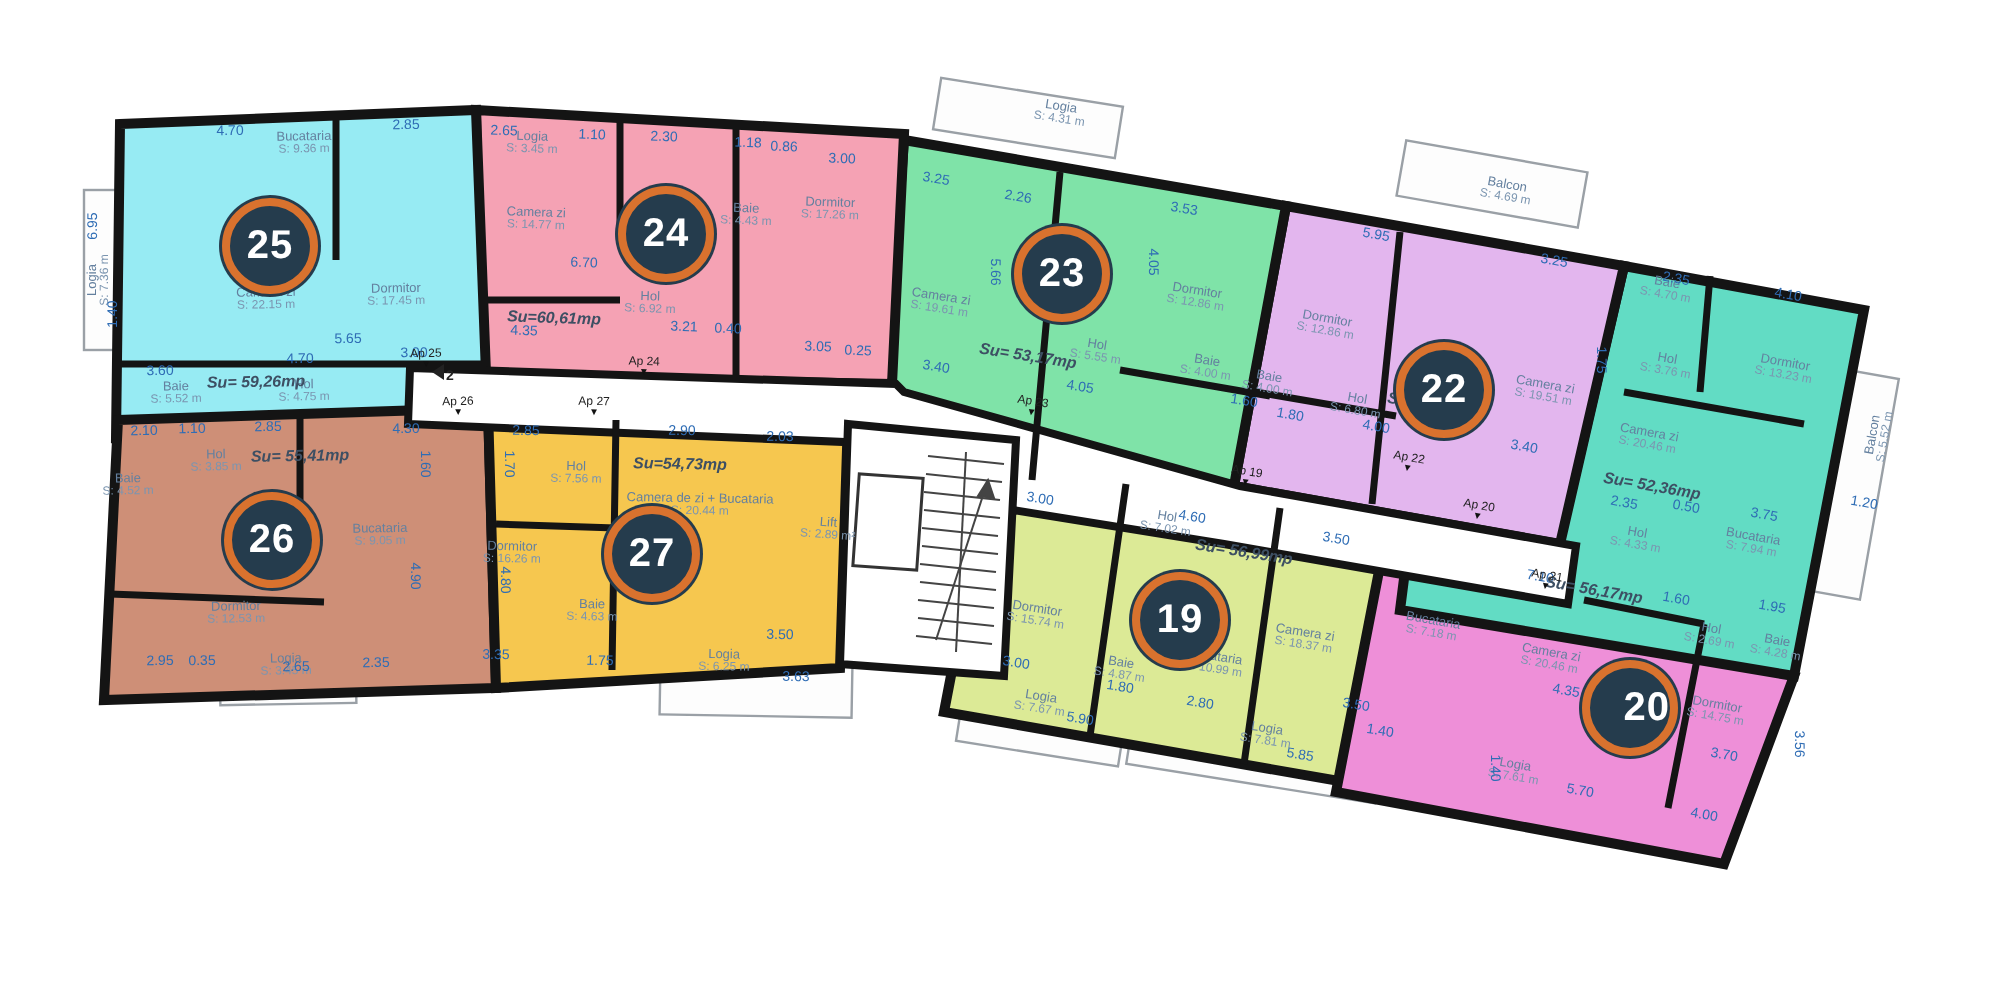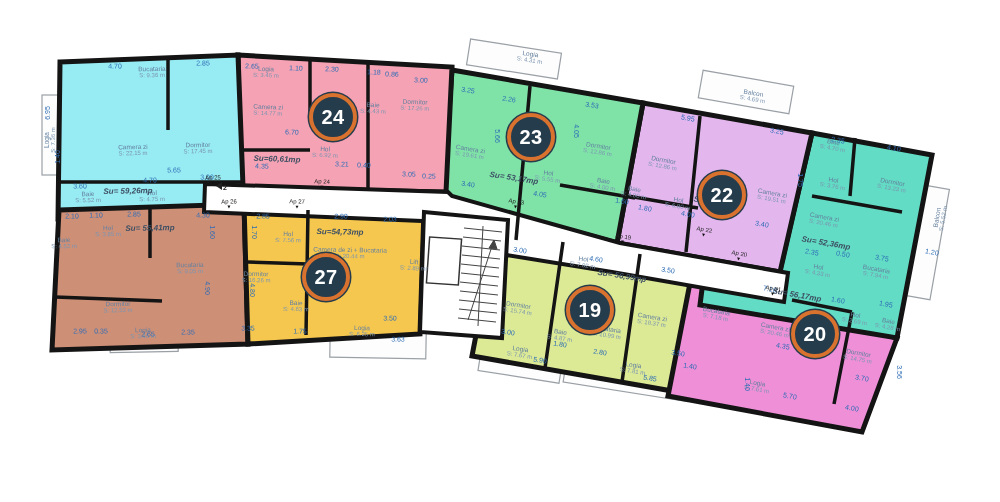--- a/index.html
+++ b/index.html
@@ -160,21 +160,21 @@
       <div class="dim" style="left: 862px; top: 378px; transform: translate(-50%, -50%) rotate(10deg);">3.70</div>
       <div class="dim" style="left: 852px; top: 408px; transform: translate(-50%, -50%) rotate(10deg);">4.00</div>
       <div class="dim" style="left: 790px; top: 396px; transform: translate(-50%, -50%) rotate(10deg);">5.70</div>
       <div class="dim" style="left: 899px; top: 372px; transform: translate(-50%, -50%) rotate(90deg);">3.56</div>
       <div class="dim" style="left: 747px; top: 384px; transform: translate(-50%, -50%) rotate(90deg);">1.40</div>
       <div class="su-label" style="left: 797px; top: 295px; transform: translate(-50%, -50%) rotate(10deg);">Su= 56,17mp</div>
       <div class="entrance" style="left: 739px; top: 256px; transform: translate(-50%, -50%) rotate(10deg);">
         <div>Ap 20</div>
         <div class="ent-arrow">▼</div>
       </div>
-      <div class="badge" style="left: 815px; top: 334px; transform: translate(-50%, -50%) rotate(0deg);">
+      <div class="badge" style="left: 815px; top: 354px; transform: translate(-50%, -50%) rotate(0deg); justify-content: flex-end;">
         <span>20</span>
       </div>
       <div class="room-label" style="left: 833px; top: 145px; transform: translate(-50%, -50%) rotate(10deg);">
         <div class="rname">Baie</div>
         <div class="rarea">S: 4.70 m</div>
       </div>
       <div class="room-label" style="left: 833px; top: 183px; transform: translate(-50%, -50%) rotate(10deg);">
         <div class="rname">Hol</div>
         <div class="rarea">S: 3.76 m</div>
       </div>
@@ -349,20 +349,23 @@
       <div class="dim" style="left: 207px; top: 177px; transform: translate(-50%, -50%) rotate(-1deg);">3.00</div>
       <div class="dim" style="left: 80px; top: 186px; transform: translate(-50%, -50%) rotate(-1deg);">3.60</div>
       <div class="dim" style="left: 174px; top: 170px; transform: translate(-50%, -50%) rotate(-1deg);">5.65</div>
       <div class="dim" style="left: 47px; top: 113px; transform: translate(-50%, -50%) rotate(-90deg);">6.95</div>
       <div class="dim" style="left: 57px; top: 157px; transform: translate(-50%, -50%) rotate(-90deg);">1.40</div>
       <div class="su-label" style="left: 128px; top: 191px; transform: translate(-50%, -50%) rotate(-1deg);">Su= 59,26mp</div>
       <div class="entrance" style="left: 213px; top: 180px; transform: translate(-50%, -50%) rotate(-1deg);">
         <div>Ap 25</div>
         <div class="ent-arrow">▼</div>
       </div>
+      <div class="badge" style="left: 135px; top: 123px; transform: translate(-50%, -50%) rotate(0deg);">
+        <span>25</span>
+      </div>
       <div class="room-label" style="left: 108px; top: 231px; transform: translate(-50%, -50%) rotate(-1deg);">
         <div class="rname">Hol</div>
         <div class="rarea">S: 3.85 m</div>
       </div>
       <div class="room-label" style="left: 64px; top: 243px; transform: translate(-50%, -50%) rotate(-1deg);">
         <div class="rname">Baie</div>
         <div class="rarea">S: 4.52 m</div>
       </div>
       <div class="room-label" style="left: 118px; top: 307px; transform: translate(-50%, -50%) rotate(-1deg);">
         <div class="rname">Dormitor</div>
@@ -384,20 +387,23 @@
       <div class="dim" style="left: 207px; top: 288px; transform: translate(-50%, -50%) rotate(90deg);">4.90</div>
       <div class="dim" style="left: 80px; top: 331px; transform: translate(-50%, -50%) rotate(-1deg);">2.95</div>
       <div class="dim" style="left: 101px; top: 331px; transform: translate(-50%, -50%) rotate(-1deg);">0.35</div>
       <div class="dim" style="left: 148px; top: 334px; transform: translate(-50%, -50%) rotate(-1deg);">2.65</div>
       <div class="dim" style="left: 188px; top: 332px; transform: translate(-50%, -50%) rotate(-1deg);">2.35</div>
       <div class="su-label" style="left: 150px; top: 228px; transform: translate(-50%, -50%) rotate(-1deg);">Su= 55,41mp</div>
       <div class="entrance" style="left: 229px; top: 204px; transform: translate(-50%, -50%) rotate(-1deg);">
         <div>Ap 26</div>
         <div class="ent-arrow">▼</div>
       </div>
+      <div class="badge" style="left: 136px; top: 270px; transform: translate(-50%, -50%) rotate(0deg);">
+        <span>26</span>
+      </div>
       <div class="room-label" style="left: 288px; top: 237px; transform: translate(-50%, -50%) rotate(1deg);">
         <div class="rname">Hol</div>
         <div class="rarea">S: 7.56 m</div>
       </div>
       <div class="room-label" style="left: 350px; top: 253px; transform: translate(-50%, -50%) rotate(1deg);">
         <div class="rname">Camera de zi + Bucataria</div>
         <div class="rarea">S: 20.44 m</div>
       </div>
       <div class="room-label" style="left: 256px; top: 277px; transform: translate(-50%, -50%) rotate(1deg);">
         <div class="rname">Dormitor</div>

